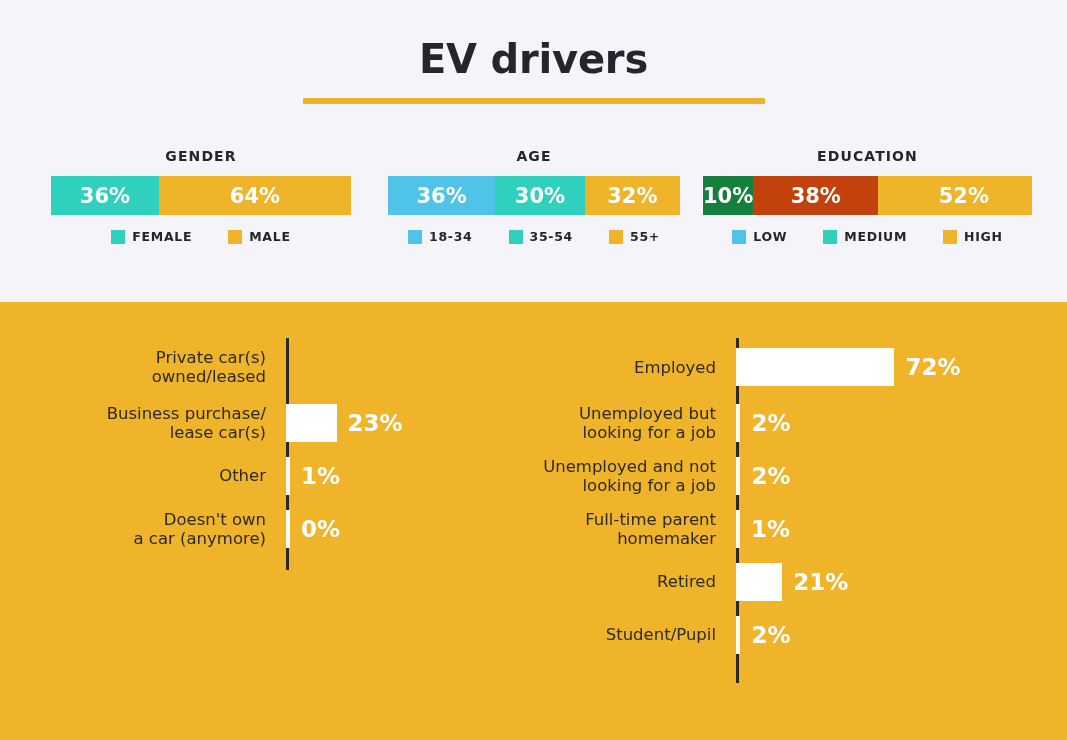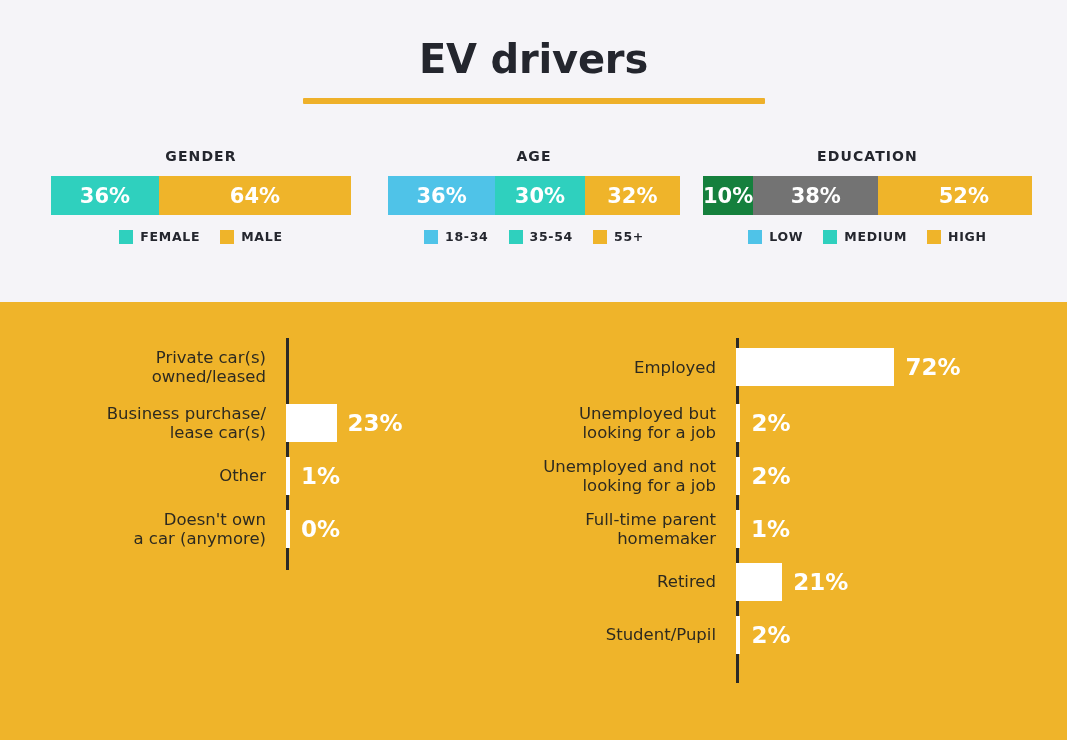--- a/index.html
+++ b/index.html
@@ -70,21 +70,21 @@
     color: #ffffff;
     font-size: 21px;
     font-weight: 700;
     box-sizing: border-box;
   }
   .legend {
     display: flex;
     justify-content: center;
     align-items: center;
     margin-top: 14px;
-    gap: 20px;
+    gap: 36px;
   }
   .legend-item {
     display: flex;
     align-items: center;
     gap: 7px;
   }
   .legend-swatch {
     width: 14px;
     height: 14px;
     flex: 0 0 auto;
@@ -207,21 +207,21 @@
           </div>
         </div>
     </div>
 
     <div class="demo-group" id="demo-2" style="left:703px; width:329px;">
       <div class="demo-title">EDUCATION</div>
       <div class="stacked-bar">
           <div class="seg" style="flex: 0 0 10%; background: #15803d;">
             <span>10%</span>
           </div>
-          <div class="seg" style="flex: 0 0 38%; background: #737373;">
+          <div class="seg" style="flex: 0 0 38%; background: #c2410c;">
             <span>38%</span>
           </div>
           <div class="seg" style="flex: 0 0 52%; background: rgb(239, 180, 42);">
             <span>52%</span>
           </div>
         </div>
       <div class="legend">
           <div class="legend-item">
             <span class="legend-swatch" style="background: rgb(79, 195, 232);"></span>
             <span class="legend-label">LOW</span>

